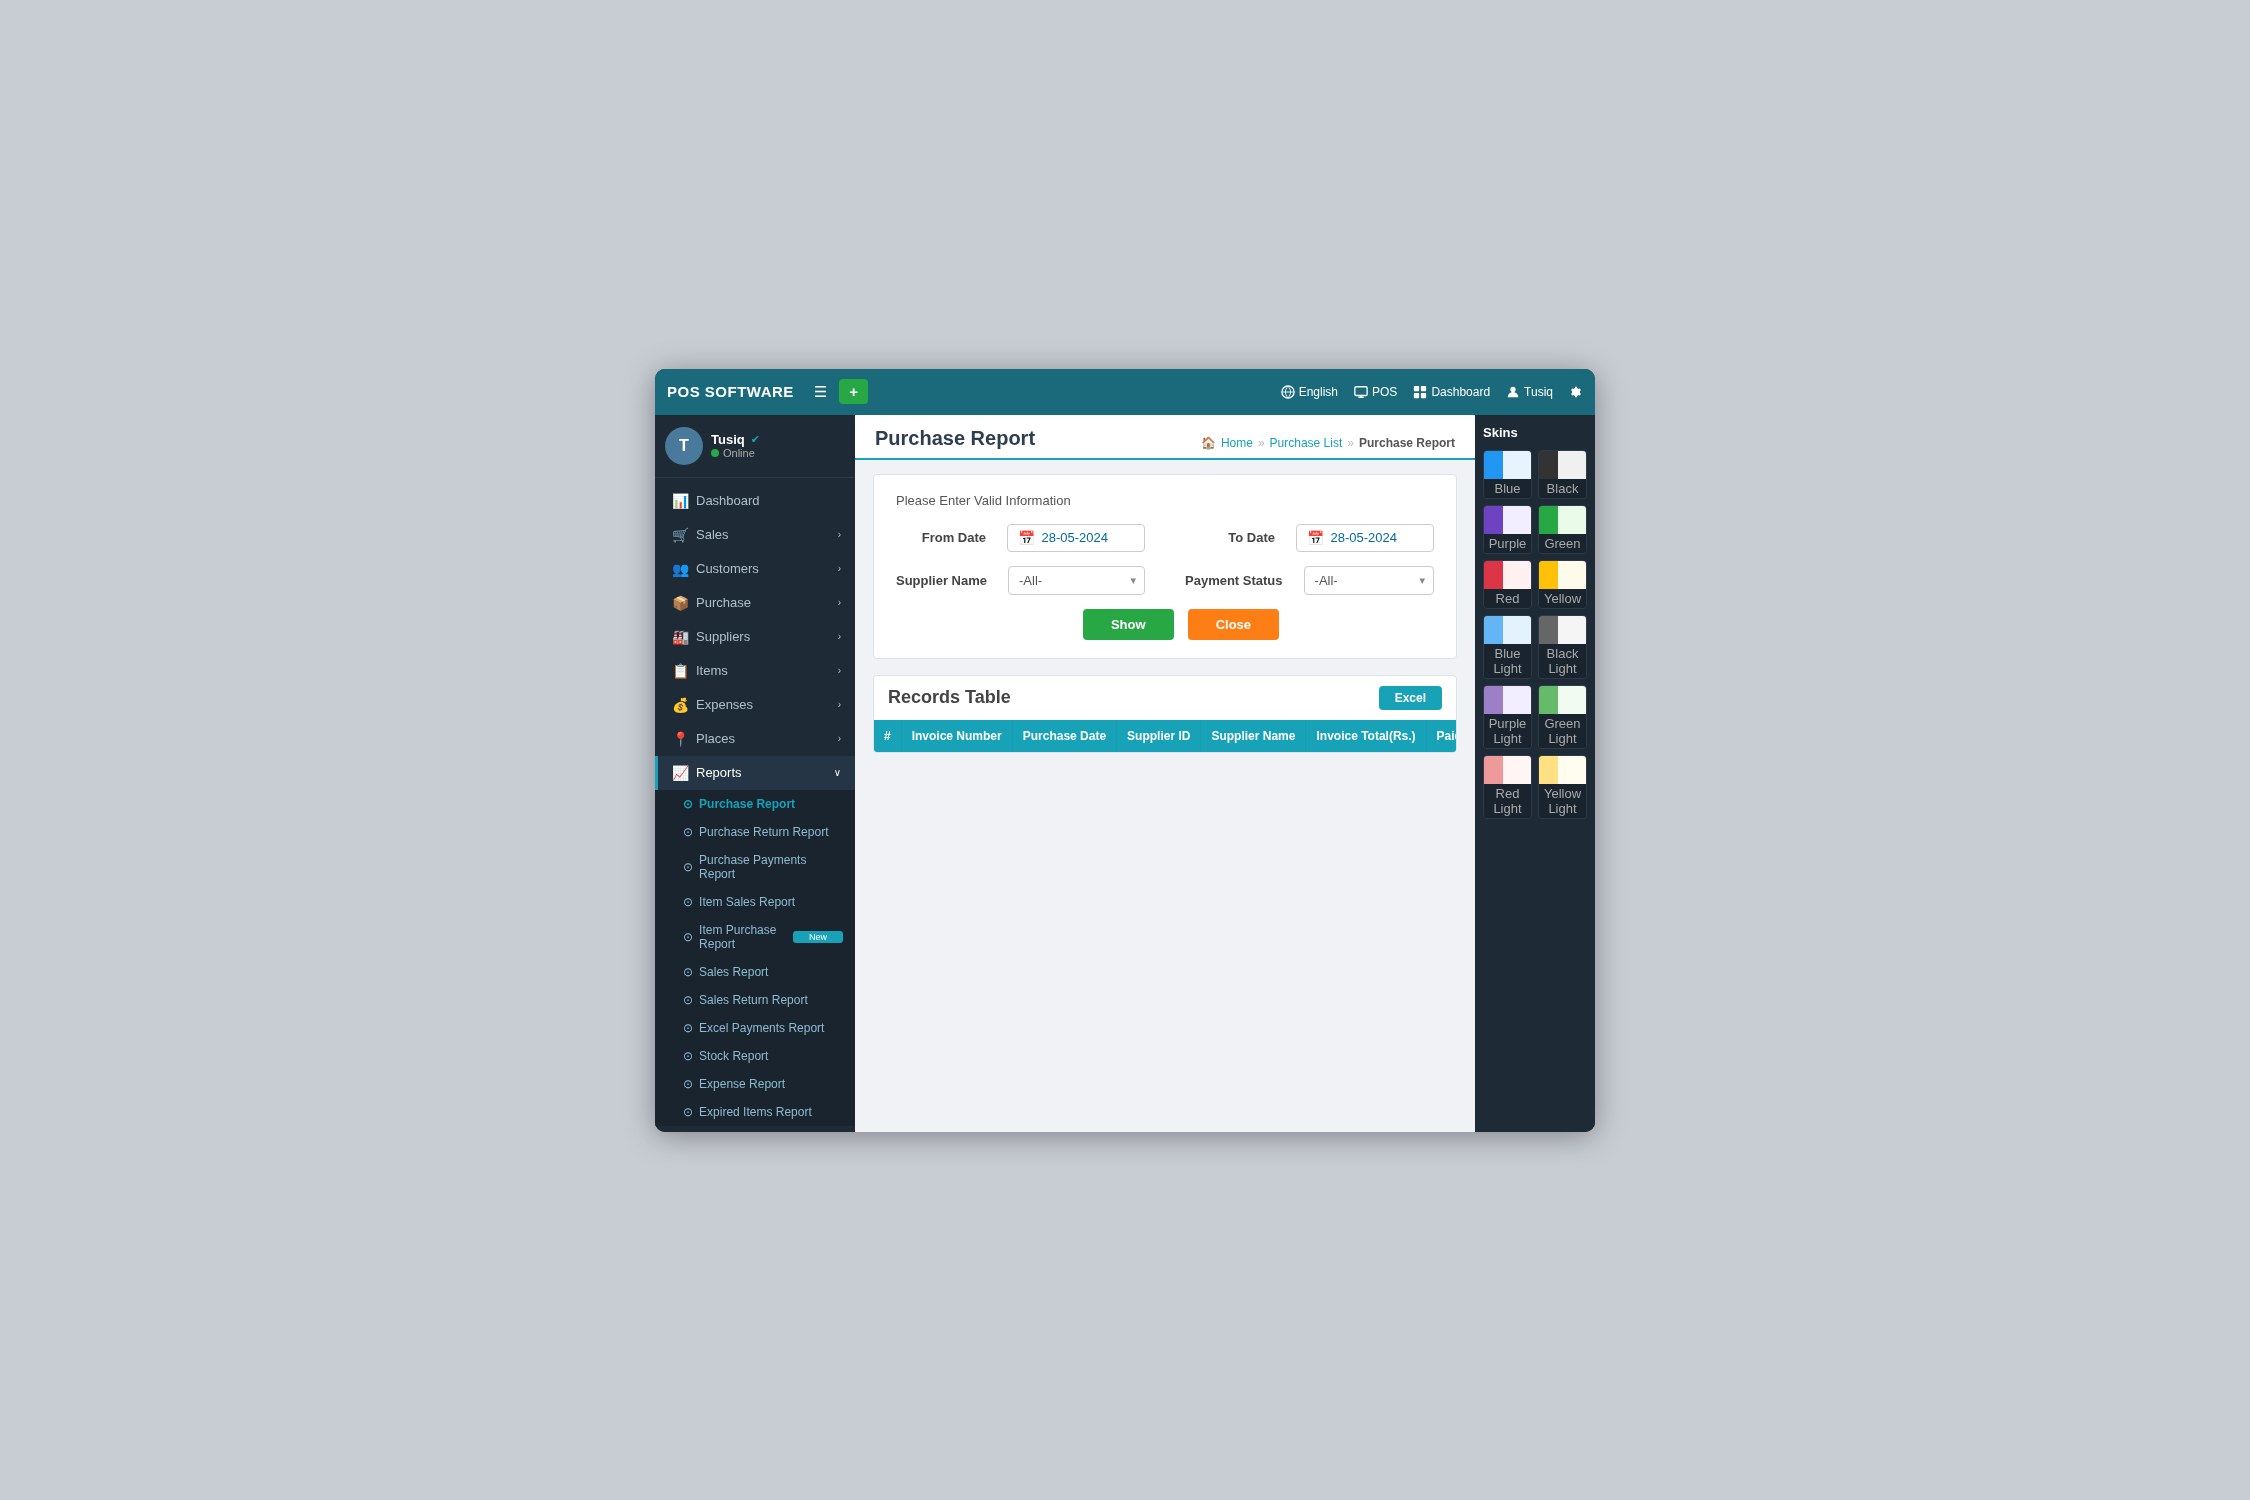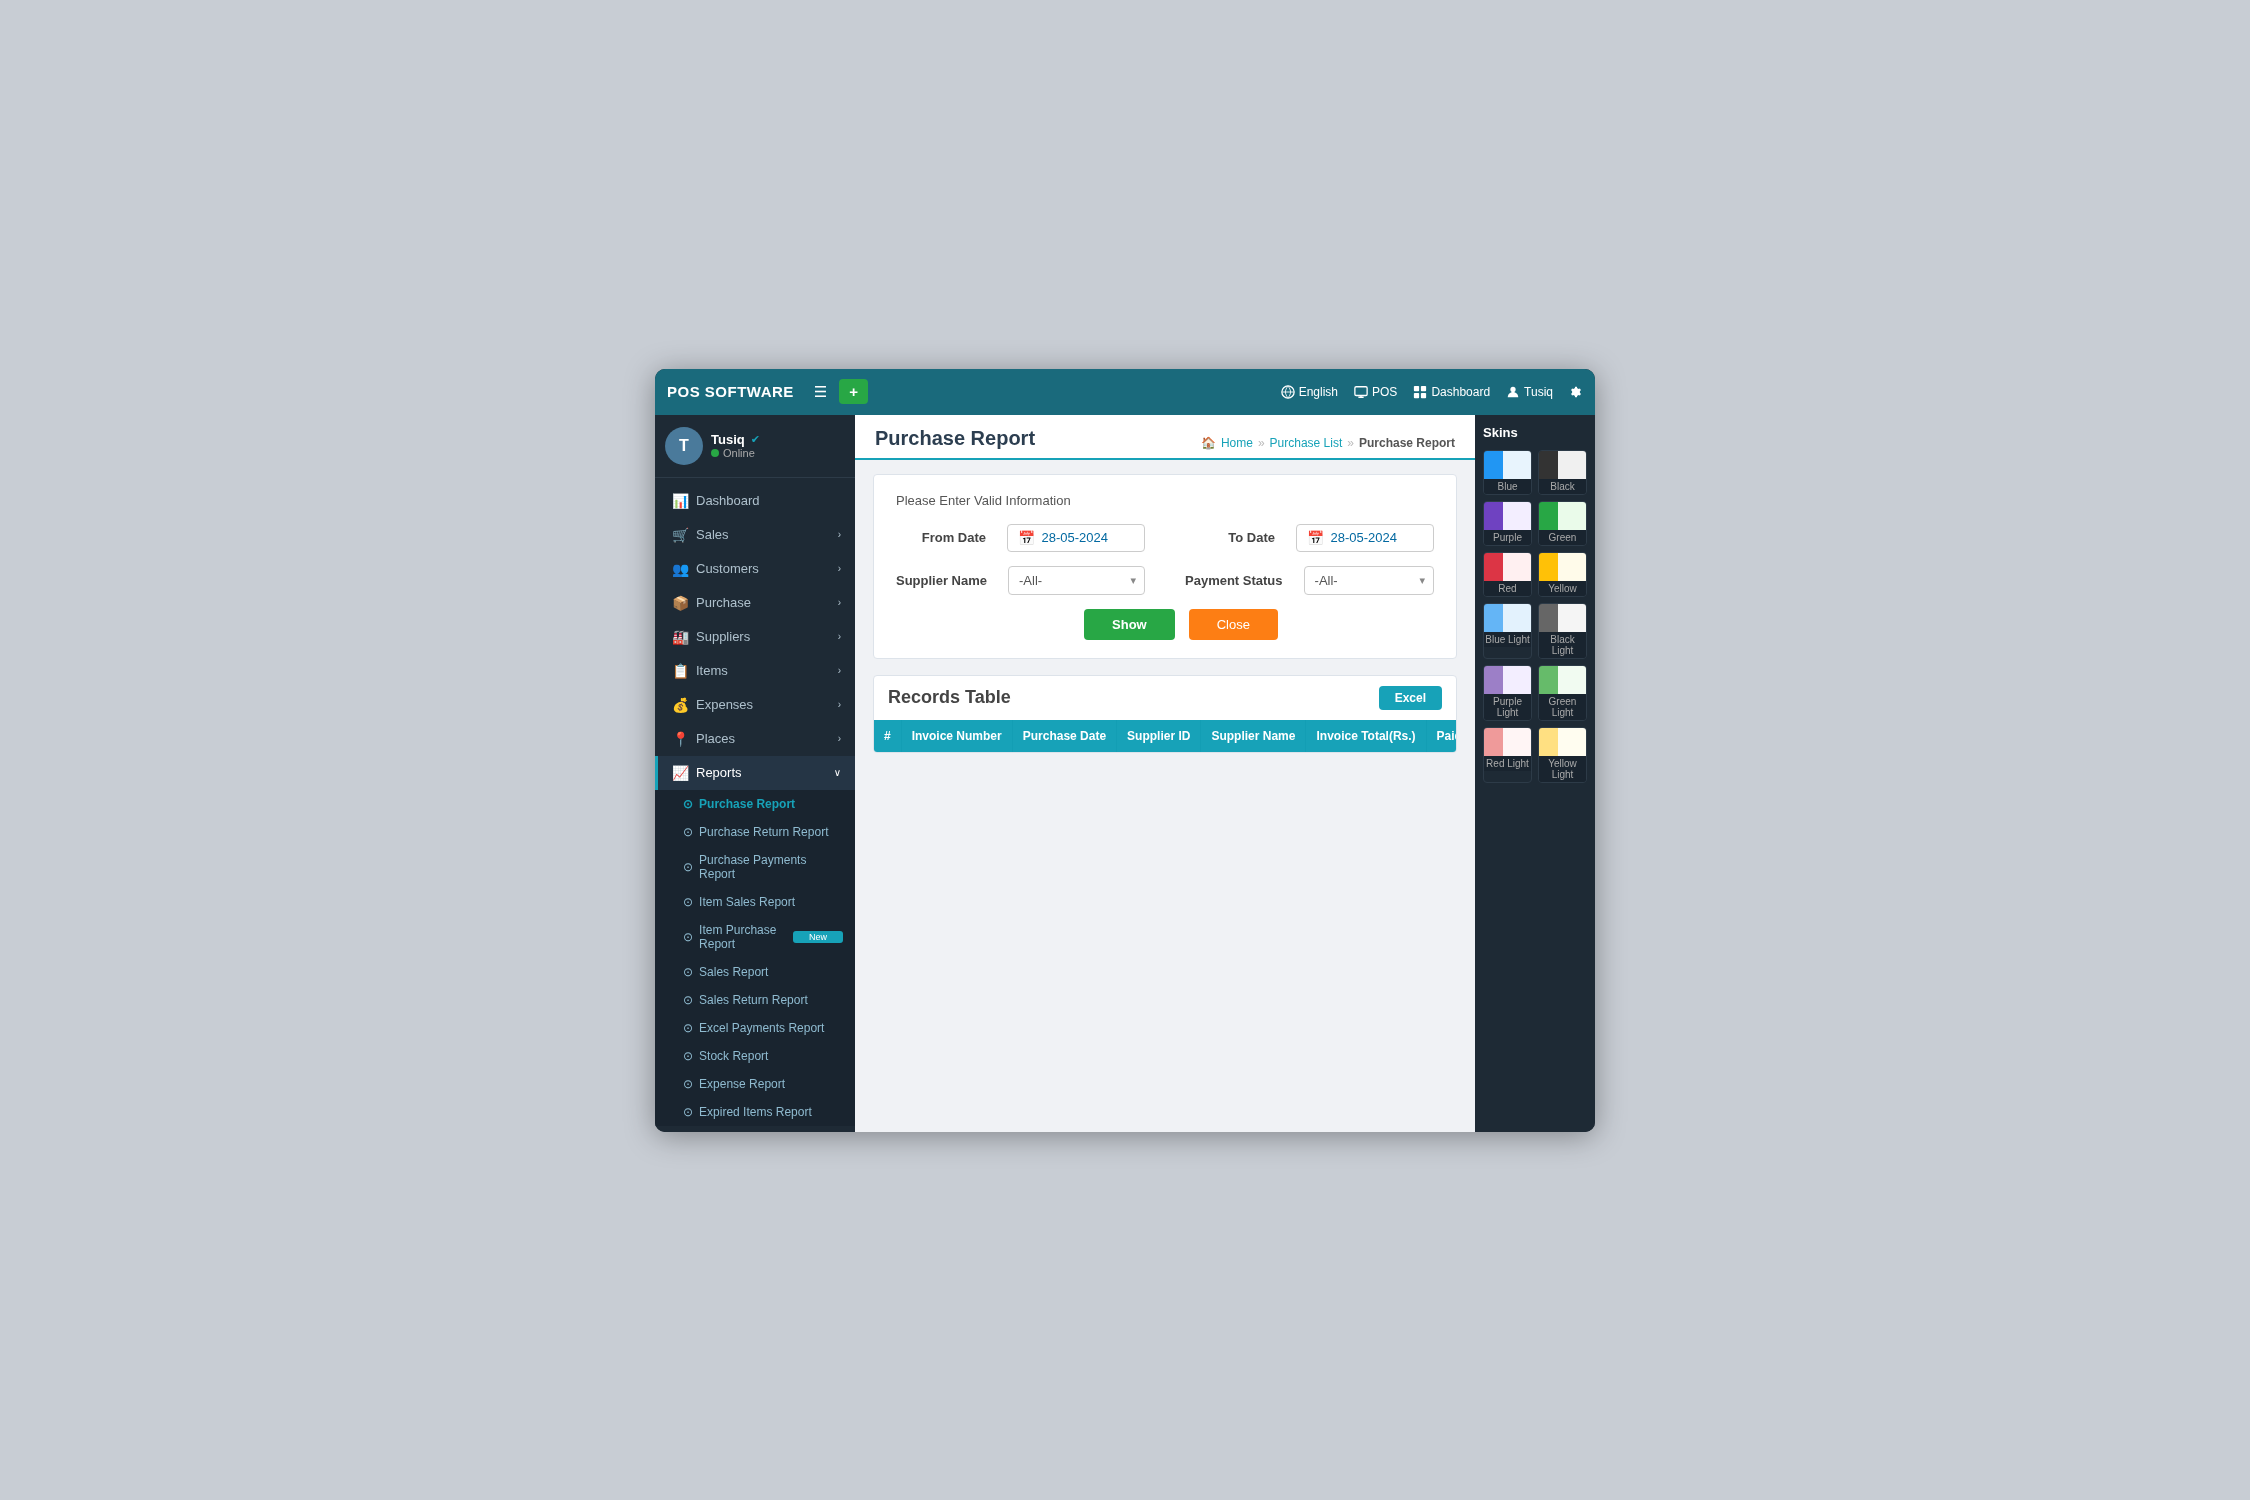--- a/index.html
+++ b/index.html
@@ -294,21 +294,21 @@
       cursor: pointer;
       margin-left: 32px;
     }
     .btn-close {
       background: #fd7e14;
       color: #fff;
       border: none;
       border-radius: 4px;
       padding: 8px 28px;
       font-size: 13px;
-      font-weight: 400;
+      font-weight: 700;
       cursor: pointer;
     }
 
     
     .table-section {
       background: #fff;
       border: 1px solid #dde3ea;
       border-radius: 4px;
       overflow: hidden;
     }
@@ -377,21 +377,21 @@
       border: 1px solid #2d3b48;
     }
     .skin-preview {
       height: 28px;
       display: flex;
     }
     .skin-preview-left { flex: 1; }
     .skin-preview-right { flex: 1.5; }
     .skin-label {
       text-align: center;
-      font-size: 10px;
+      font-size: 13px;
       color: #aaa;
       padding: 2px 0;
       background: #19242f;
     }
   </style>
 </head>
 <body>
 
 <div class="app-window">
 

